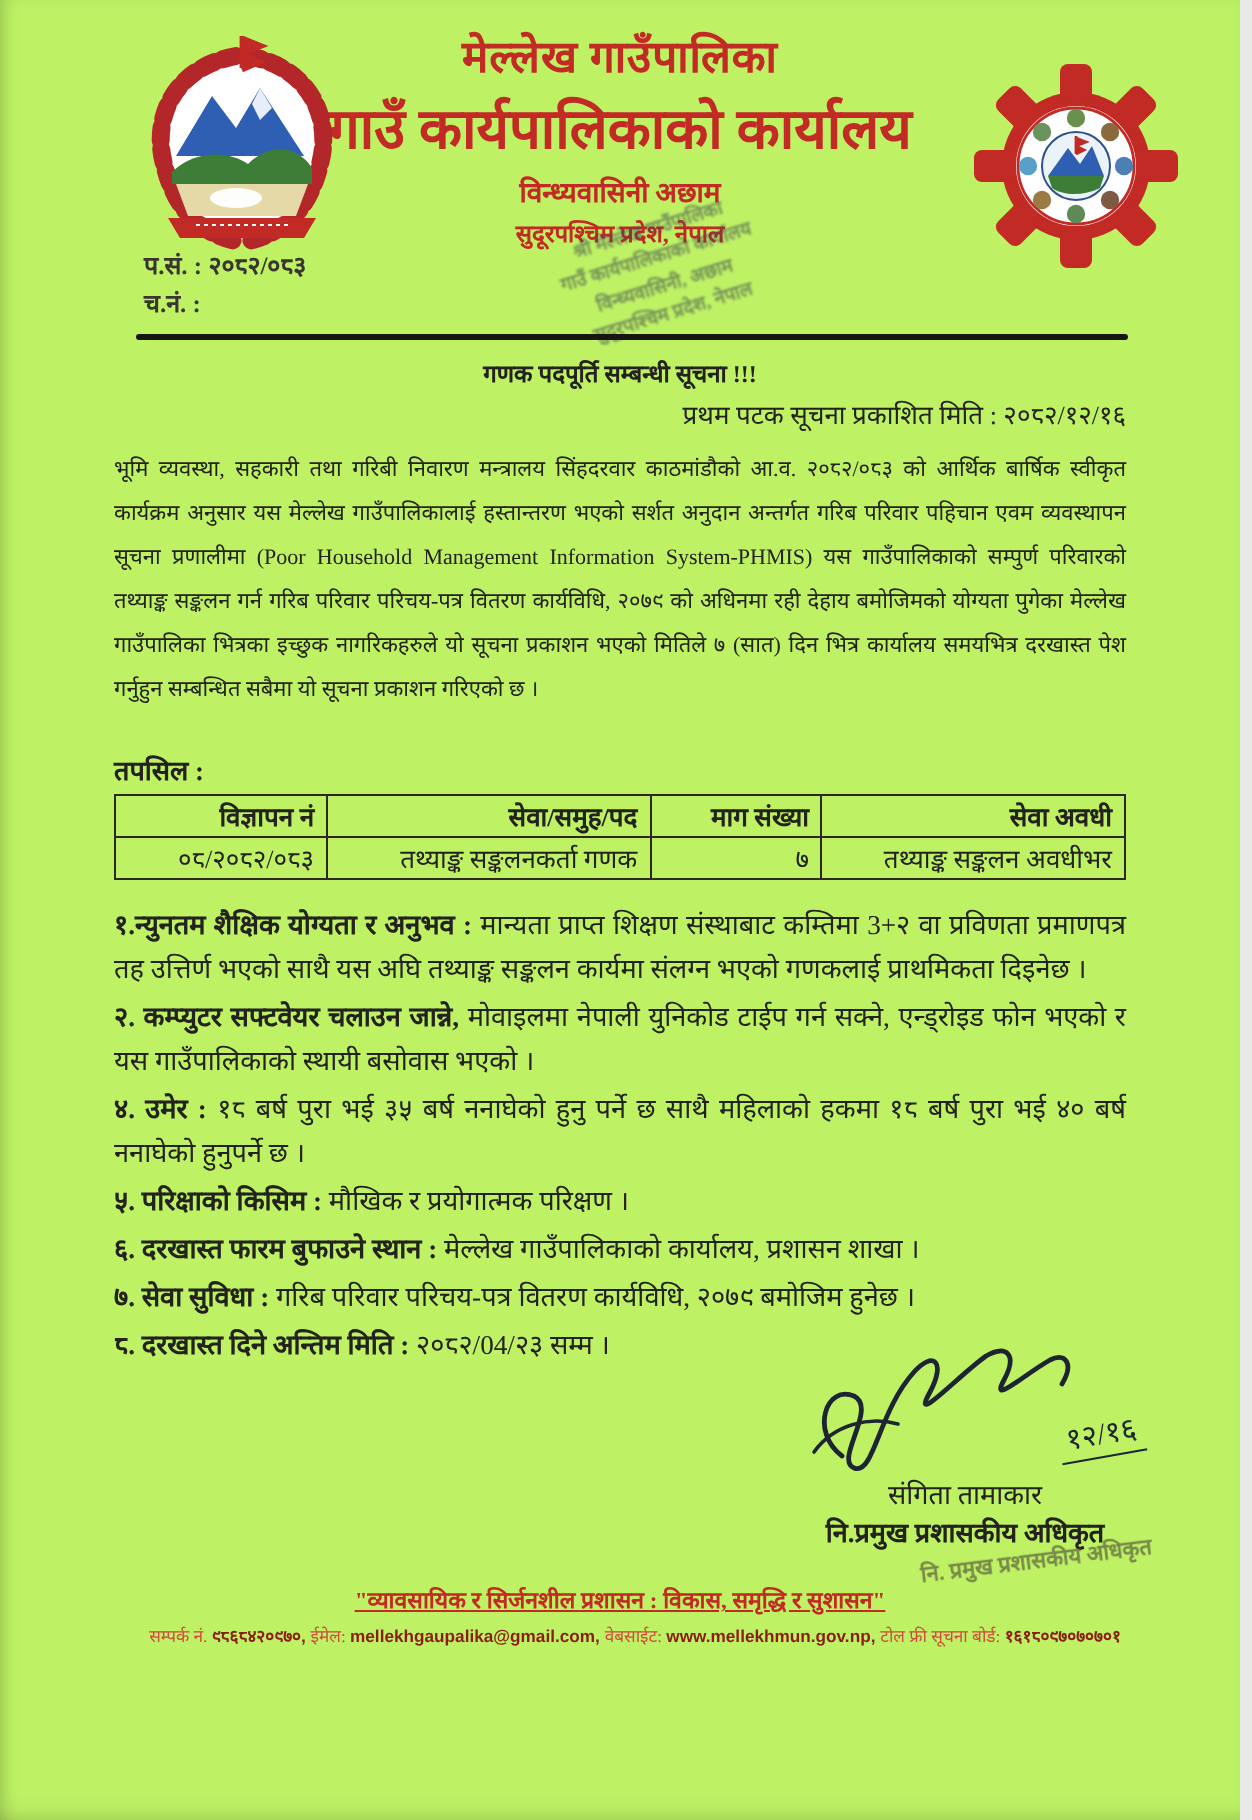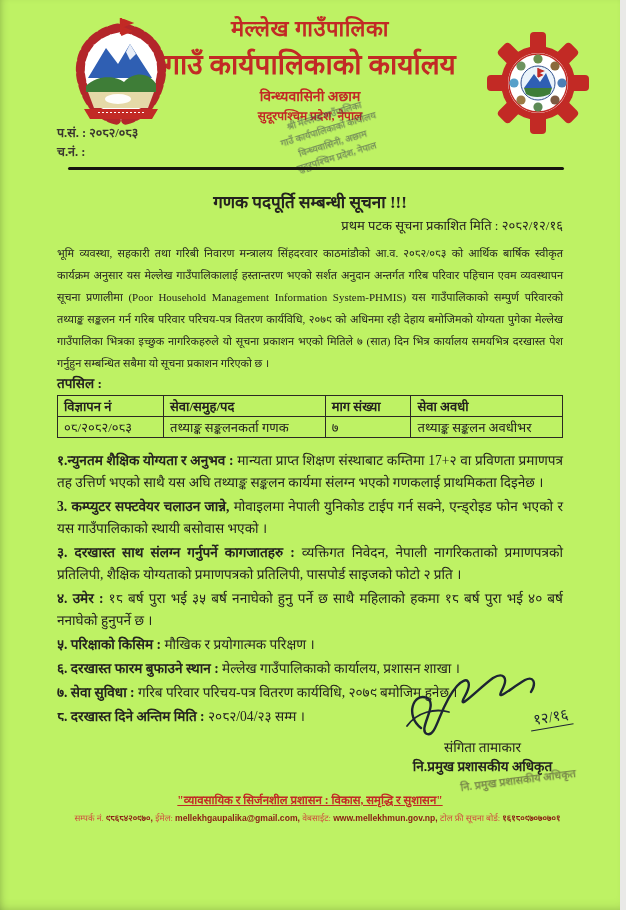--- a/index.html
+++ b/index.html
@@ -19,37 +19,37 @@
   
   .header{position:relative;height:172px;}
   .hdr-center{text-align:center;padding-top:12px;color:#c22a25;}
   .hdr-muni{font-size:22px;font-weight:bold;letter-spacing:.5px;}
   .hdr-office{font-size:28px;font-weight:bold;margin-top:2px;}
   .hdr-addr{font-size:14px;font-weight:bold;margin-top:4px;}
   .hdr-prov{font-size:12px;font-weight:bold;margin-top:2px;}
   .logo{position:absolute;}
   .logo-left{left:68px;top:16px;}
   .logo-right{right:26px;top:28px;}
-  .ref-block{position:absolute;left:57px;top:124px;font-size:12.5px;font-weight:bold;color:#3a362f;line-height:1.55;}
+  .ref-block{position:absolute;left:72px;top:124px;font-size:12.5px;font-weight:bold;color:#3a362f;line-height:1.55;}
   .rule{position:absolute;left:68px;right:56px;top:167px;height:3px;background:#17150f;border-radius:2px;}
   .stamp-top{
     position:absolute;left:243px;top:108px;width:175px;
     transform:rotate(-17deg);
     color:#3d4350;opacity:.55;filter:blur(.4px);
     font-size:9.5px;font-weight:bold;text-align:center;line-height:1.5;
     pointer-events:none;
   }
   
   .content{padding:6px 57px 0 57px;}
-  .notice-title{text-align:center;font-size:17px;font-weight:bold;margin-top:12px;}
+  .notice-title{text-align:center;font-size:12px;font-weight:bold;margin-top:0;}
   .notice-sub{text-align:right;font-size:13px;margin-top:3px;}
   .body-par{font-size:11px;line-height:22px;text-align:justify;margin-top:8px;}
-  .tapasil{font-size:13.5px;font-weight:bold;margin-top:0;}
+  .tapasil{font-size:13.5px;font-weight:bold;margin-top:20px;}
   table.sched{border-collapse:collapse;width:100%;margin-top:3px;font-size:13px;}
-  table.sched th, table.sched td{border:1.3px solid #2b2923;padding:1px 6px;text-align:left;}
+  table.sched th, table.sched td{border:1.3px solid #2b2923;padding:1px 6px;text-align:right;}
   table.sched th{font-weight:bold;}
   .items{margin-top:12px;}
   .item{font-size:13.6px;line-height:22px;text-align:justify;margin-bottom:2px;}
   .item b{font-weight:bold;}
   
   .sig-block{position:absolute;top:668px;right:30px;width:215px;text-align:center;}
   .sig-ink{position:relative;height:74px;}
   .sig-date{
     position:absolute;right:18px;top:38px;
     font-size:15px;color:#1d2533;transform:rotate(-10deg);
@@ -181,23 +181,22 @@
       <tr>
         <td>०८/२०८२/०८३</td>
         <td>तथ्याङ्क सङ्कलनकर्ता गणक</td>
         <td>७</td>
         <td>तथ्याङ्क सङ्कलन अवधीभर</td>
       </tr>
     </tbody>
       </table>
 
     <div class="items">
-      <div class="item"><b>१.न्युनतम शैक्षिक योग्यता र अनुभव :</b><span> मान्यता प्राप्त शिक्षण संस्थाबाट कम्तिमा 17+२ वा प्रविणता प्रमाणपत्र तह उत्तिर्ण भएको साथै यस अघि तथ्याङ्क सङ्कलन कार्यमा संलग्न भएको गणकलाई प्राथमिकता दिइनेछ ।</span></div>
-      <div class="item"><b>3. कम्प्युटर सफ्टवेयर चलाउन जान्ने,</b><span> मोवाइलमा नेपाली युनिकोड टाईप गर्न सक्ने, एन्ड्रोइड फोन भएको र यस गाउँपालिकाको स्थायी बसोवास भएको ।</span></div>
-      <div class="item"><b>३. दरखास्त साथ संलग्न गर्नुपर्ने कागजातहरु :</b><span> व्यक्तिगत निवेदन, नेपाली नागरिकताको प्रमाणपत्रको प्रतिलिपी, शैक्षिक योग्यताको प्रमाणपत्रको प्रतिलिपी, पासपोर्ड साइजको फोटो २ प्रति ।</span></div>
+      <div class="item"><b>१.न्युनतम शैक्षिक योग्यता र अनुभव :</b><span> मान्यता प्राप्त शिक्षण संस्थाबाट कम्तिमा 3+२ वा प्रविणता प्रमाणपत्र तह उत्तिर्ण भएको साथै यस अघि तथ्याङ्क सङ्कलन कार्यमा संलग्न भएको गणकलाई प्राथमिकता दिइनेछ ।</span></div>
+      <div class="item"><b>२. कम्प्युटर सफ्टवेयर चलाउन जान्ने,</b><span> मोवाइलमा नेपाली युनिकोड टाईप गर्न सक्ने, एन्ड्रोइड फोन भएको र यस गाउँपालिकाको स्थायी बसोवास भएको ।</span></div>
       <div class="item"><b>४. उमेर :</b><span> १८ बर्ष पुरा भई ३५ बर्ष ननाघेको हुनु पर्ने छ साथै महिलाको हकमा १८ बर्ष पुरा भई ४० बर्ष ननाघेको हुनुपर्ने छ ।</span></div>
       <div class="item"><b>५. परिक्षाको किसिम :</b><span> मौखिक र प्रयोगात्मक परिक्षण ।</span></div>
       <div class="item"><b>६. दरखास्त फारम बुफाउने स्थान :</b><span> मेल्लेख गाउँपालिकाको कार्यालय, प्रशासन शाखा ।</span></div>
       <div class="item"><b>७. सेवा सुविधा :</b><span> गरिब परिवार परिचय-पत्र वितरण कार्यविधि, २०७९ बमोजिम हुनेछ ।</span></div>
       <div class="item"><b>८. दरखास्त दिने अन्तिम मिति :</b><span> २०८२/04/२३ सम्म ।</span></div>
     </div>
   </div>
 
   <div class="sig-block">
     <div class="sig-ink">

